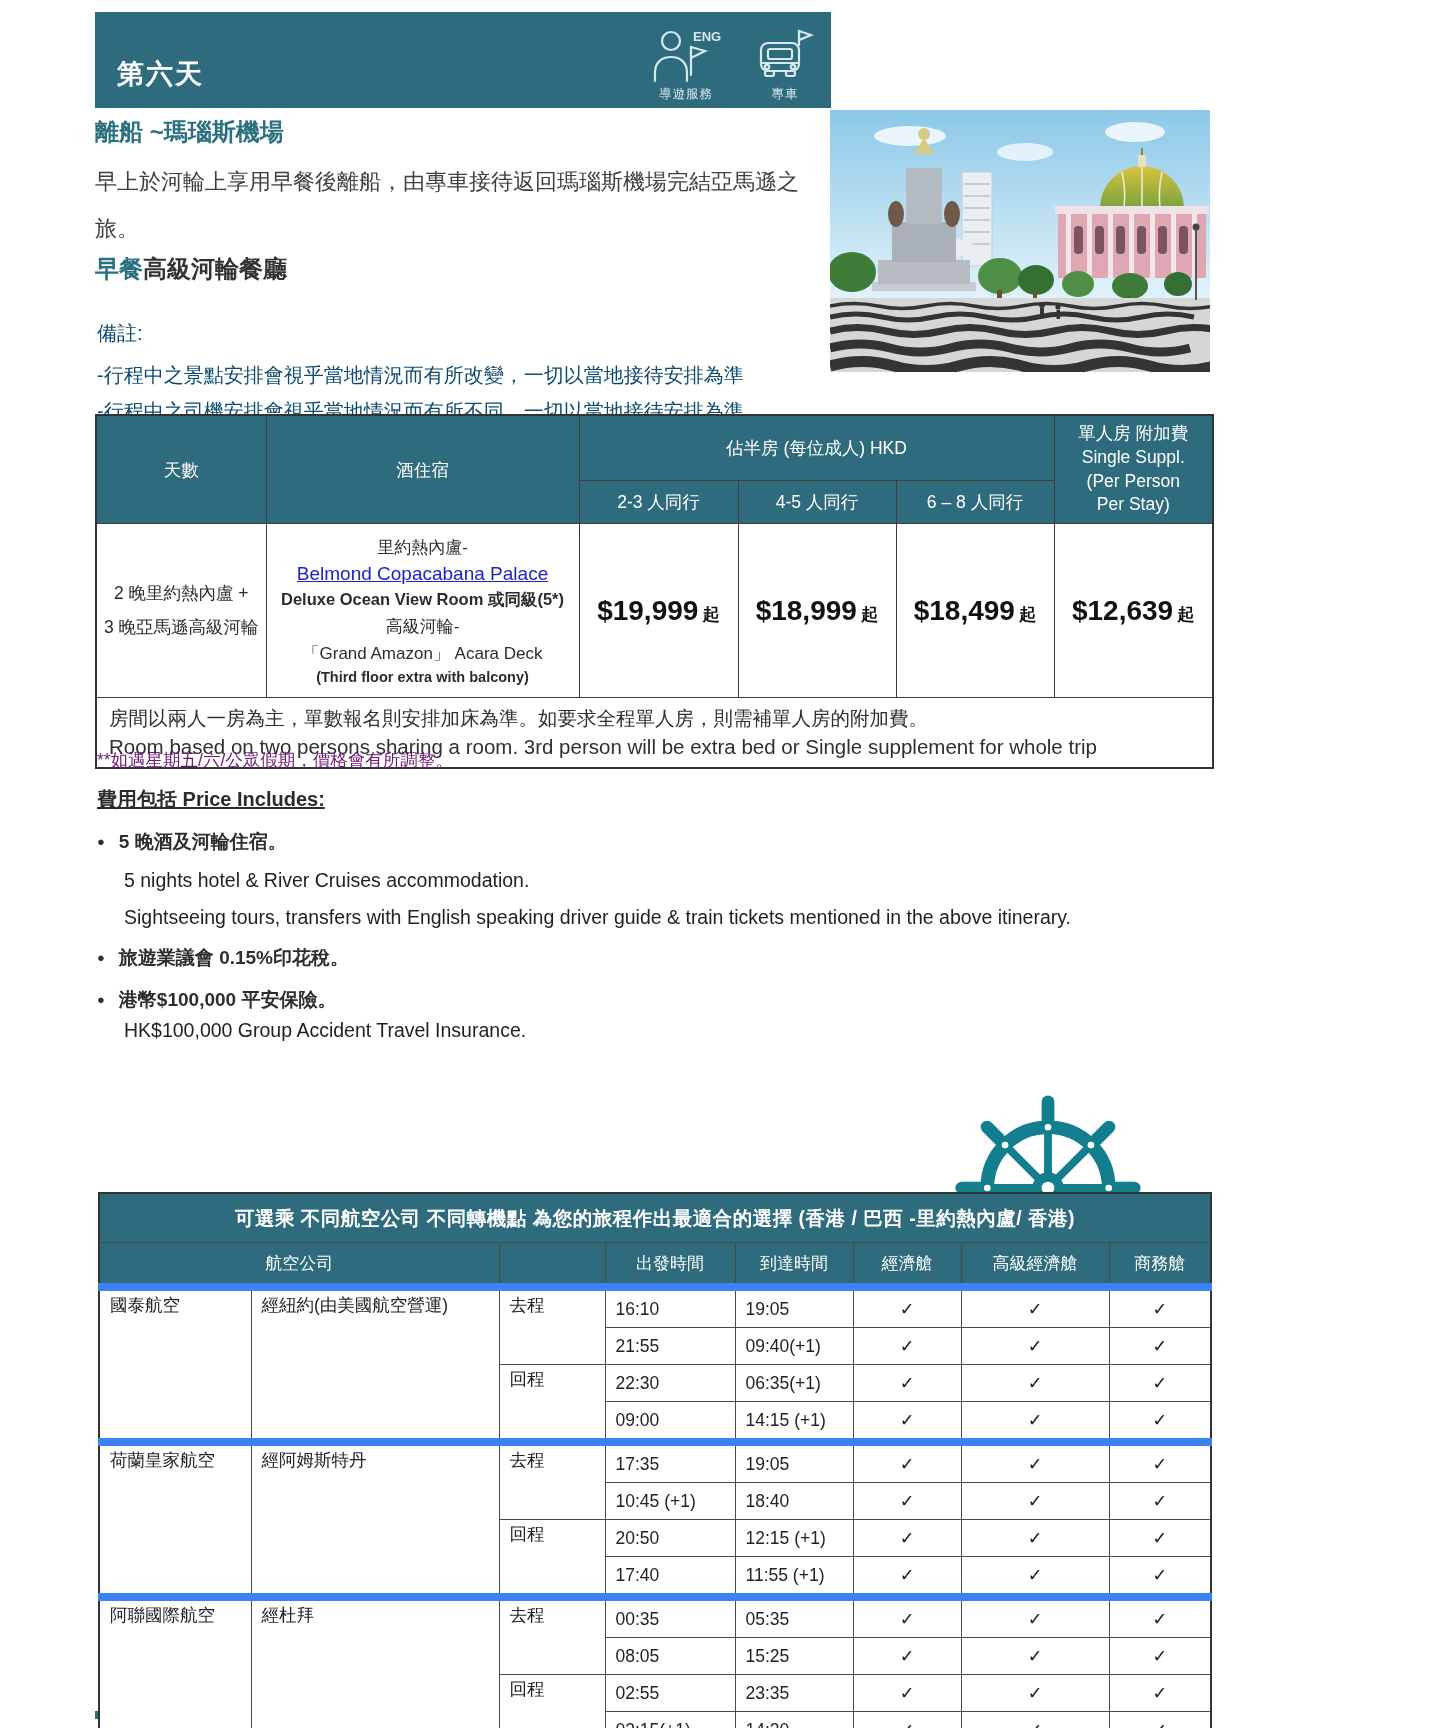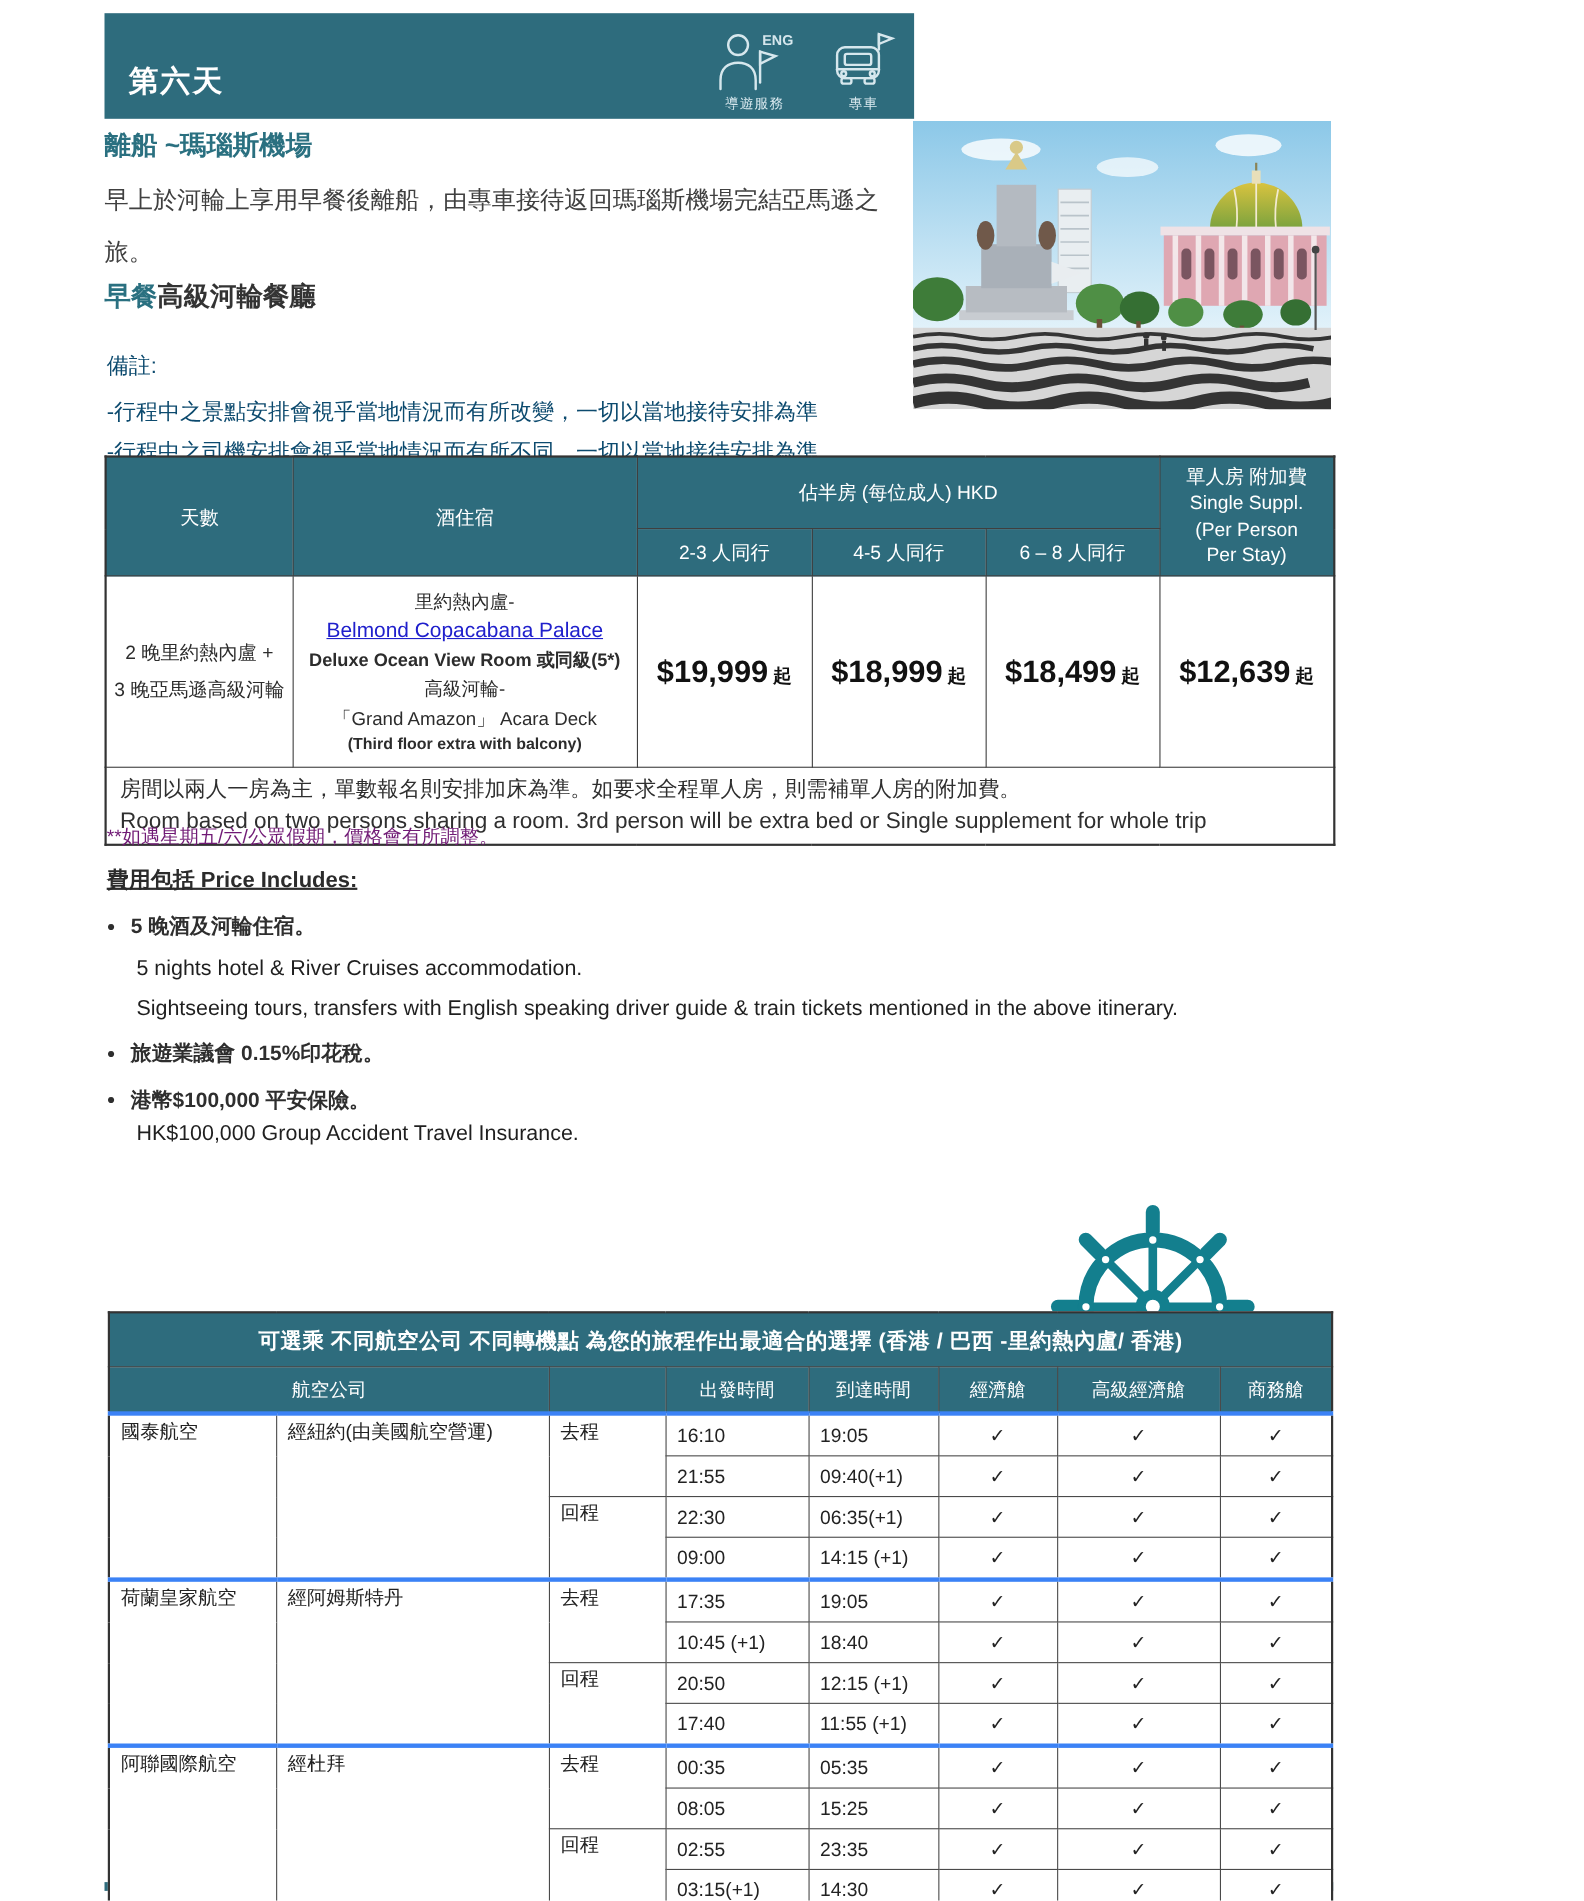--- a/index.html
+++ b/index.html
@@ -62,21 +62,21 @@
 
   
   .flight-table { position:absolute; left:98px; top:1192px; width:1112px; border-collapse:collapse; table-layout:fixed; border:2px solid #333; z-index:2; background:#fff; }
   .flight-table th, .flight-table td { border:1.4px solid #4a4a4a; }
   .ft-title { background:#2E6C7D; color:#fff; font-size:19.5px; font-weight:700; height:46px; letter-spacing:0.5px; }
   .ft-head th { background:#2E6C7D; color:#fff; font-weight:400; font-size:17px; height:38px; }
   .flight-table td { background:#fff; font-size:17.5px; color:#222; height:32px; padding:2px 10px; }
   .fc-name, .fc-route, .fc-dir { vertical-align:top; padding-top:7px; text-align:left; }
   .fc-time { text-align:left; }
   .fc-chk { text-align:center; font-size:16px; }
-  .grp-first td { border-top:4px solid #3b82f6; }
+  .grp-first td { border-top:8px solid #3b82f6; }
 
   .bottom-strip { position:absolute; left:95px; top:1711px; width:1117px; height:8px; background:#2E6C7D; }
 </style>
 </head>
 <body>
 
 <div class="page">
 
   <div class="header-bar">
     <span class="day-label">第六天</span>

